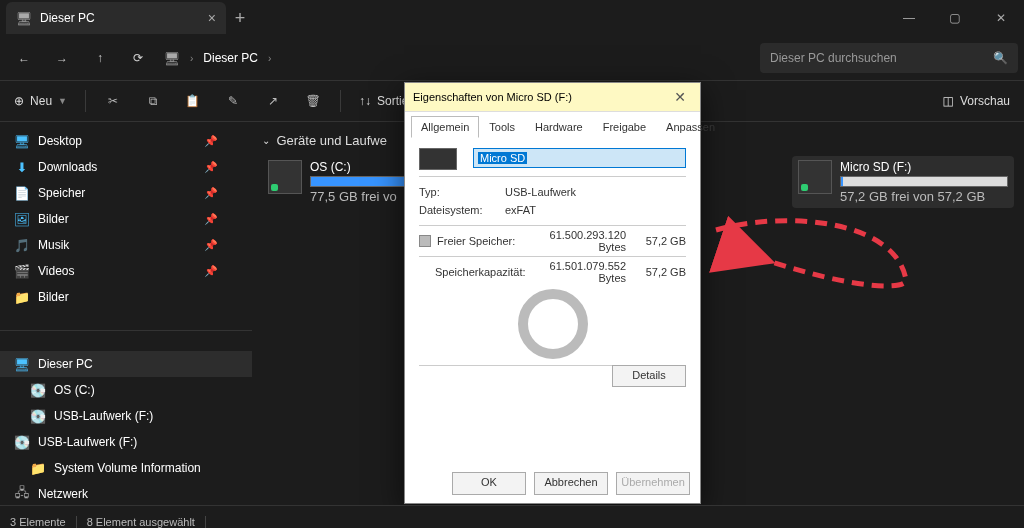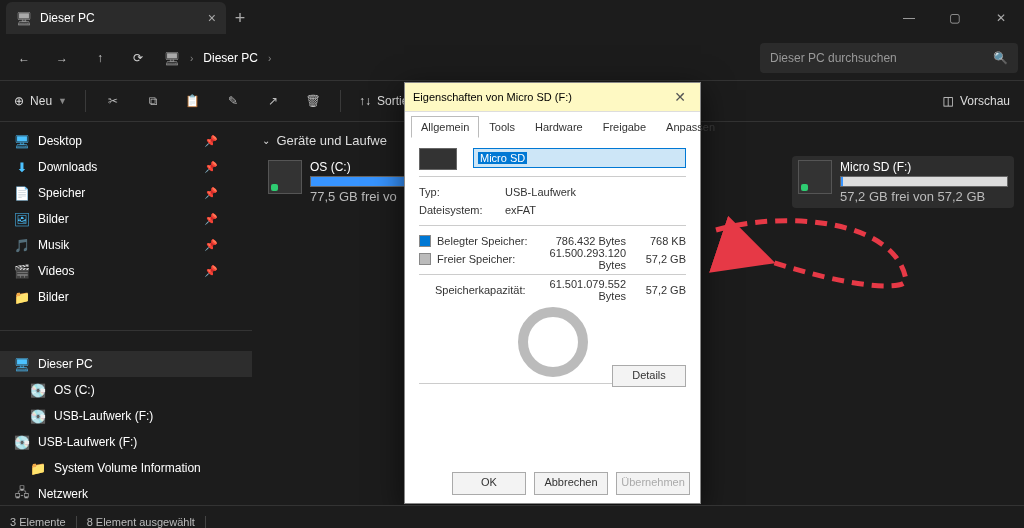--- a/index.html
+++ b/index.html
@@ -259,26 +259,20 @@
     <div class="kv">
         <span class="k">Typ:</span>
         <span class="v">USB-Laufwerk</span>
       </div>
     <div class="kv">
         <span class="k">Dateisystem:</span>
         <span class="v">exFAT</span>
       </div>
     <div class="dlgsep"></div>
     <div class="kv">
-        <span class="sq blue"></span>
-        <span class="k" style="width:100px">Belegter Speicher:</span>
-        <span class="v" style="text-align:right">786.432 Bytes</span>
-        <span class="v2">768 KB</span>
-      </div>
-    <div class="kv">
         <span class="sq grey"></span>
         <span class="k" style="width:100px">Freier Speicher:</span>
         <span class="v" style="text-align:right">61.500.293.120 Bytes</span>
         <span class="v2">57,2 GB</span>
       </div>
     <div class="dlgsep"></div>
     <div class="kv">
         <span style="width:16px"></span>
         <span class="k" style="width:100px">Speicherkapazität:</span>
         <span class="v" style="text-align:right">61.501.079.552 Bytes</span>

